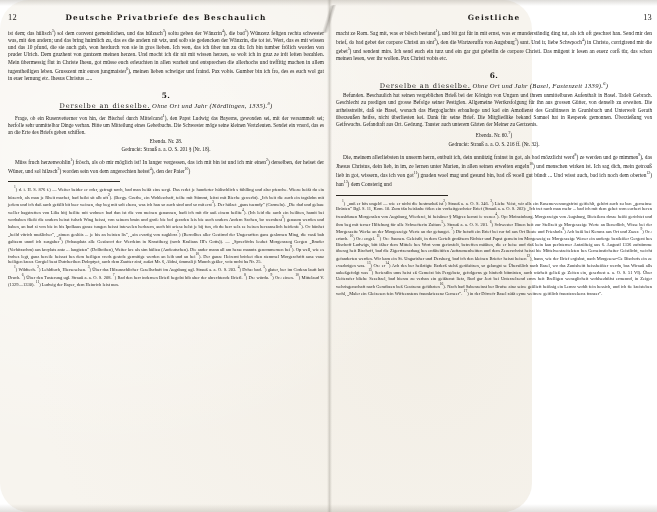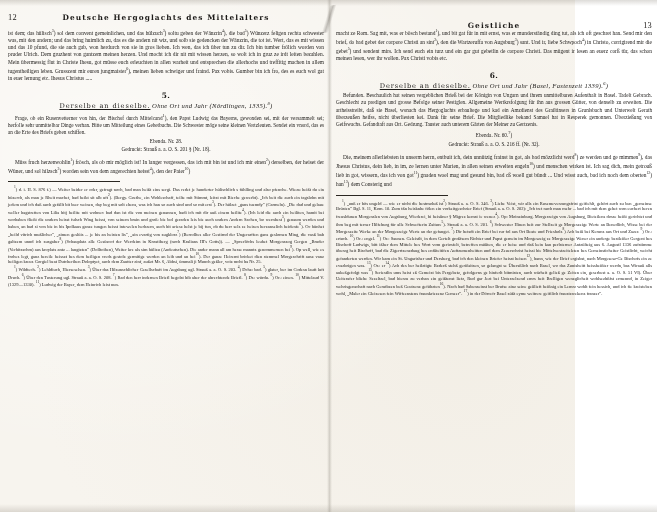--- a/index.html
+++ b/index.html
@@ -9,26 +9,27 @@
   }
   body {
     width: 657px;
     height: 512px;
     overflow: hidden;
     font-family: "Liberation Serif", serif;
     color: #1c1a18;
   }
   .page {
     position: relative;
-    width: 575px;
+    width: 532px;
     height: 512px;
     background: #f7f4ee;
     background-image:
       radial-gradient(ellipse at 18% 30%, rgba(255,255,255,0.55) 0%, rgba(255,255,255,0) 60%),
       radial-gradient(ellipse at 80% 70%, rgba(240,235,225,0.6) 0%, rgba(255,255,255,0) 65%);
+    border-radius: 29px;
   }
   .gutter {
     position: absolute;
     left: 327px;
     top: 0;
     width: 5px;
     height: 512px;
     background: linear-gradient(to right, rgba(190,185,175,0.0), rgba(150,145,135,0.35), rgba(190,185,175,0.0));
   }
   .col {
@@ -57,21 +58,21 @@
   }
   .runhead .hd {
     flex: 1;
     text-align: center;
     font-family: "DejaVu Serif", serif;
     font-weight: bold;
     font-size: 7.4px;
     letter-spacing: 1.1px;
   }
   .runhead.right .folio { text-align: right; order: 3; }
-  .runhead.right .hd { order: 2; margin-top: 8px; }
+  .runhead.right .hd { order: 2; }
   .runhead .spacer { width: 26px; }
 
   .body {
     font-size: 5.4px;
     line-height: 7.2px;
     text-align: justify;
     text-justify: inter-word;
     hyphens: auto;
     margin-top: 4px;
   }
@@ -165,21 +166,21 @@
 
 <div class="page">
   <div class="shadow-top"></div>
   <div class="shadow-bottom"></div>
   <div class="gutter"></div>
   <div class="smear a"></div>
 
   <div class="col col-left">
     <div class="runhead">
       <div class="folio">12</div>
-      <div class="hd">Deutsche Hergoglachts des Mittelalters</div>
+      <div class="hd">Deutsche Privatbriefe des Beschaulich</div>
       <div class="spacer"></div>
     </div>
 
     <div class="body">
       <p class="noindent">ist dem; das hülisch<sup>3</sup>) sol dem convent gemeinlichen, und das hülzuch<sup>3</sup>) soltu geben der Wänzrin<sup>4</sup>), die bad<sup>5</sup>) Wünzerz feligen rechta schwester was, mit den andern; und das bring huimlich zu, das es die andern nit wiz, und solb sie gedencken der Wänzrin, die tot ist. Wert, das es mit wissen und das 10 pfund, die sie auch gab, won herdurch von sie in gros lieben. Ich wen, das ich über tun zu dir. Ich bin tumber frölich worden von pruder Ulrich. Dem gruzhent von gantzem meinen herzen. Und mocht ich dir nit mit wissen herzen, so wolt ich in gruz ze irdt leiten bezahlen. Mein übermessig flut in Christe Ihesu, got müsse euch erleuchten in allen warheit und entsprechen die allerhochs und treffitig machen in allem tugentheiligen leben. Grusszent mir euren jungmaister<sup>6</sup>), meinen lieben schwiger und fraind. Pax vobis. Gumber bin ich fro, des es euch wol gat in euer lernung etc. Ihesus Christus .....</p>
     </div>
 
     <div class="secnum">5.</div>
     <div class="sechead">
       <span class="fr">Derselbe an dieselbe.</span>

